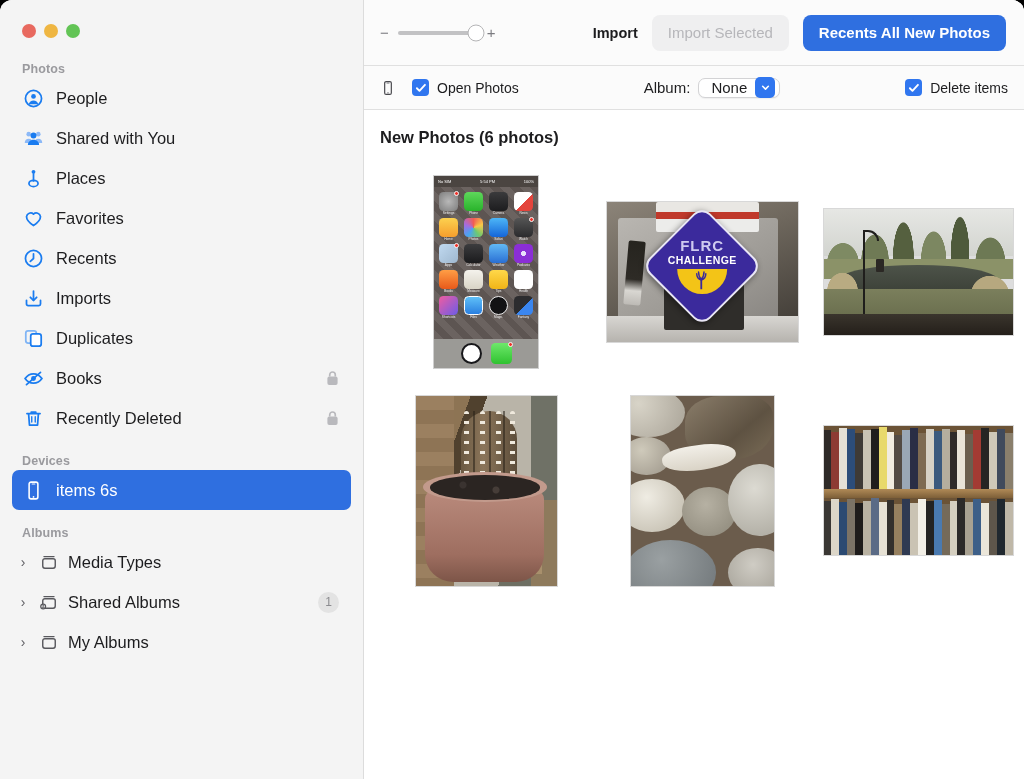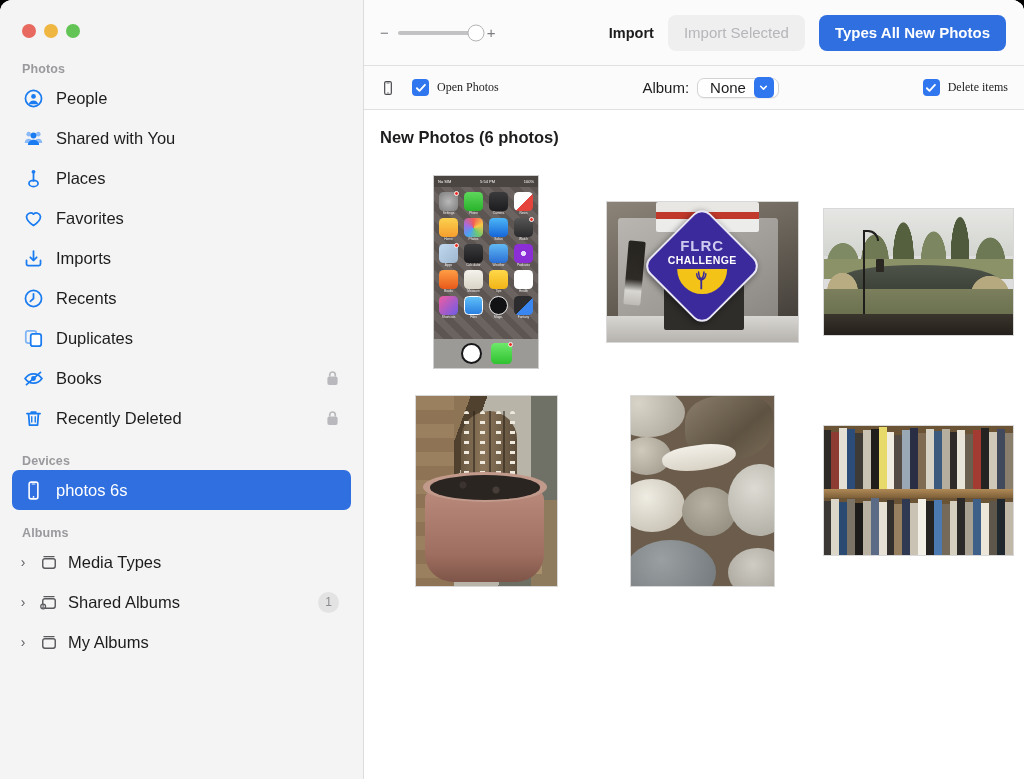--- a/index.html
+++ b/index.html
@@ -122,21 +122,21 @@
     gap: 12px;
   }
   .chk-row { display: flex; align-items: center; gap: 8px; }
   .chk {
     width: 17px; height: 17px; border-radius: 4px;
     background: #3076ef;
     display: flex; align-items: center; justify-content: center;
     flex: 0 0 17px;
   }
   .chk svg { display: block; }
-  .chk-lbl { font-size: 12px; color: #1d1d1f; font-family: Liberation Serif, serif; }
+  .chk-lbl { font-size: 14px; color: #1d1d1f; }
   .album-group { display: flex; align-items: center; gap: 8px; }
   .album-lbl { font-size: 15px; color: #1d1d1f; }
   .popup {
     height: 20px; background: #fff;
     border: 1px solid #d3d3d5; border-radius: 7px;
     display: flex; align-items: center;
     padding: 0 4px 0 12px; gap: 8px;
     box-shadow: 0 1px 1px rgba(0,0,0,.05);
   }
   .popup .val { font-size: 15px; color: #1d1d1f; }
@@ -409,36 +409,36 @@
           <svg width="21" height="21" viewBox="0 0 24 24">
               <path d="M12 20s-8-5-8-10.2A4.8 4.8 0 0 1 12 7a4.8 4.8 0 0 1 8 2.8C20 15 12 20 12 20z" fill="none" stroke="#1a7cf0" stroke-width="2" stroke-linejoin="round"></path>
             </svg>
         </span>
         <span class="lbl">Favorites</span>
       </div>
 
       <div class="sb-item">
         <span class="ico">
           <svg width="21" height="21" viewBox="0 0 24 24">
+              <circle cx="12" cy="12" r="9.2" fill="none" stroke="#1a7cf0" stroke-width="2"></circle>
+              <path d="M12 6.6V12l-3.6 3.2" fill="none" stroke="#1a7cf0" stroke-width="2" stroke-linecap="round" stroke-linejoin="round"></path>
+            </svg>
+        </span>
+        <span class="lbl">Recents</span>
+      </div>
+
+      <div class="sb-item">
+        <span class="ico">
+          <svg width="21" height="21" viewBox="0 0 24 24">
               <path d="M4 14v4.2A1.8 1.8 0 0 0 5.8 20h12.4A1.8 1.8 0 0 0 20 18.2V14" fill="none" stroke="#1a7cf0" stroke-width="2" stroke-linecap="round"></path>
               <path d="M12 3.5v10.5" stroke="#1a7cf0" stroke-width="2" stroke-linecap="round"></path>
               <path d="M8.4 10.6L12 14.2l3.6-3.6" fill="none" stroke="#1a7cf0" stroke-width="2" stroke-linecap="round" stroke-linejoin="round"></path>
             </svg>
         </span>
         <span class="lbl">Imports</span>
-      </div>
-
-      <div class="sb-item">
-        <span class="ico">
-          <svg width="21" height="21" viewBox="0 0 24 24">
-              <circle cx="12" cy="12" r="9.2" fill="none" stroke="#1a7cf0" stroke-width="2"></circle>
-              <path d="M12 6.6V12l-3.6 3.2" fill="none" stroke="#1a7cf0" stroke-width="2" stroke-linecap="round" stroke-linejoin="round"></path>
-            </svg>
-        </span>
-        <span class="lbl">Recents</span>
       </div>
 
       <div class="sb-item">
         <span class="ico">
           <svg width="21" height="21" viewBox="0 0 24 24">
               <rect x="3.2" y="3.2" width="12" height="14" rx="2.6" fill="none" stroke="#7fb4f5" stroke-width="2"></rect>
               <rect x="8.8" y="6.8" width="12" height="14" rx="2.6" fill="#fff" stroke="#1a7cf0" stroke-width="2"></rect>
             </svg>
         </span>
         <span class="lbl">Duplicates</span>
@@ -484,21 +484,21 @@
     <div class="section-title">Devices</div>
     <div class="sb-list">
       <div class="sb-item selected">
         <span class="ico">
           <svg width="21" height="21" viewBox="0 0 24 24">
               <rect x="7" y="2.4" width="10" height="19.2" rx="2.2" fill="none" stroke="#fff" stroke-width="1.8"></rect>
               <path d="M10.4 4.6h3.2" stroke="#fff" stroke-width="1.1" stroke-linecap="round"></path>
               <circle cx="12" cy="19.3" r="1" fill="#fff"></circle>
             </svg>
         </span>
-        <span class="lbl">photos 6s</span>
+        <span class="lbl">items 6s</span>
       </div>
     </div>
 
     <div style="height:16px"></div>
     <div class="section-title">Albums</div>
     <div class="sb-list">
 
       <div class="sb-item has-disc">
         <span class="disclosure">›</span>
         <span class="ico">
@@ -546,21 +546,21 @@
       <div class="slider-wrap">
         <span class="sld-sign">−</span>
         <div class="sld-track">
           <div class="sld-thumb"></div>
         </div>
         <span class="sld-sign">+</span>
       </div>
       <div class="tb-spacer"></div>
       <div class="tb-label">Import</div>
       <div class="btn disabled">Import Selected</div>
-      <div class="btn primary">Types All New Photos</div>
+      <div class="btn primary">Recents All New Photos</div>
     </div>
 
     <div class="subbar">
       <span class="ico" style="width:20px;display:flex;align-items:center;">
         <svg width="16" height="22" viewBox="0 0 24 24">
             <rect x="7" y="2.4" width="10" height="19.2" rx="2.2" fill="none" stroke="#4a4a4f" stroke-width="1.8"></rect>
             <path d="M10.4 4.6h3.2" stroke="#4a4a4f" stroke-width="1.1" stroke-linecap="round"></path>
             <circle cx="12" cy="19.3" r="1" fill="#4a4a4f"></circle>
           </svg>
       </span>

